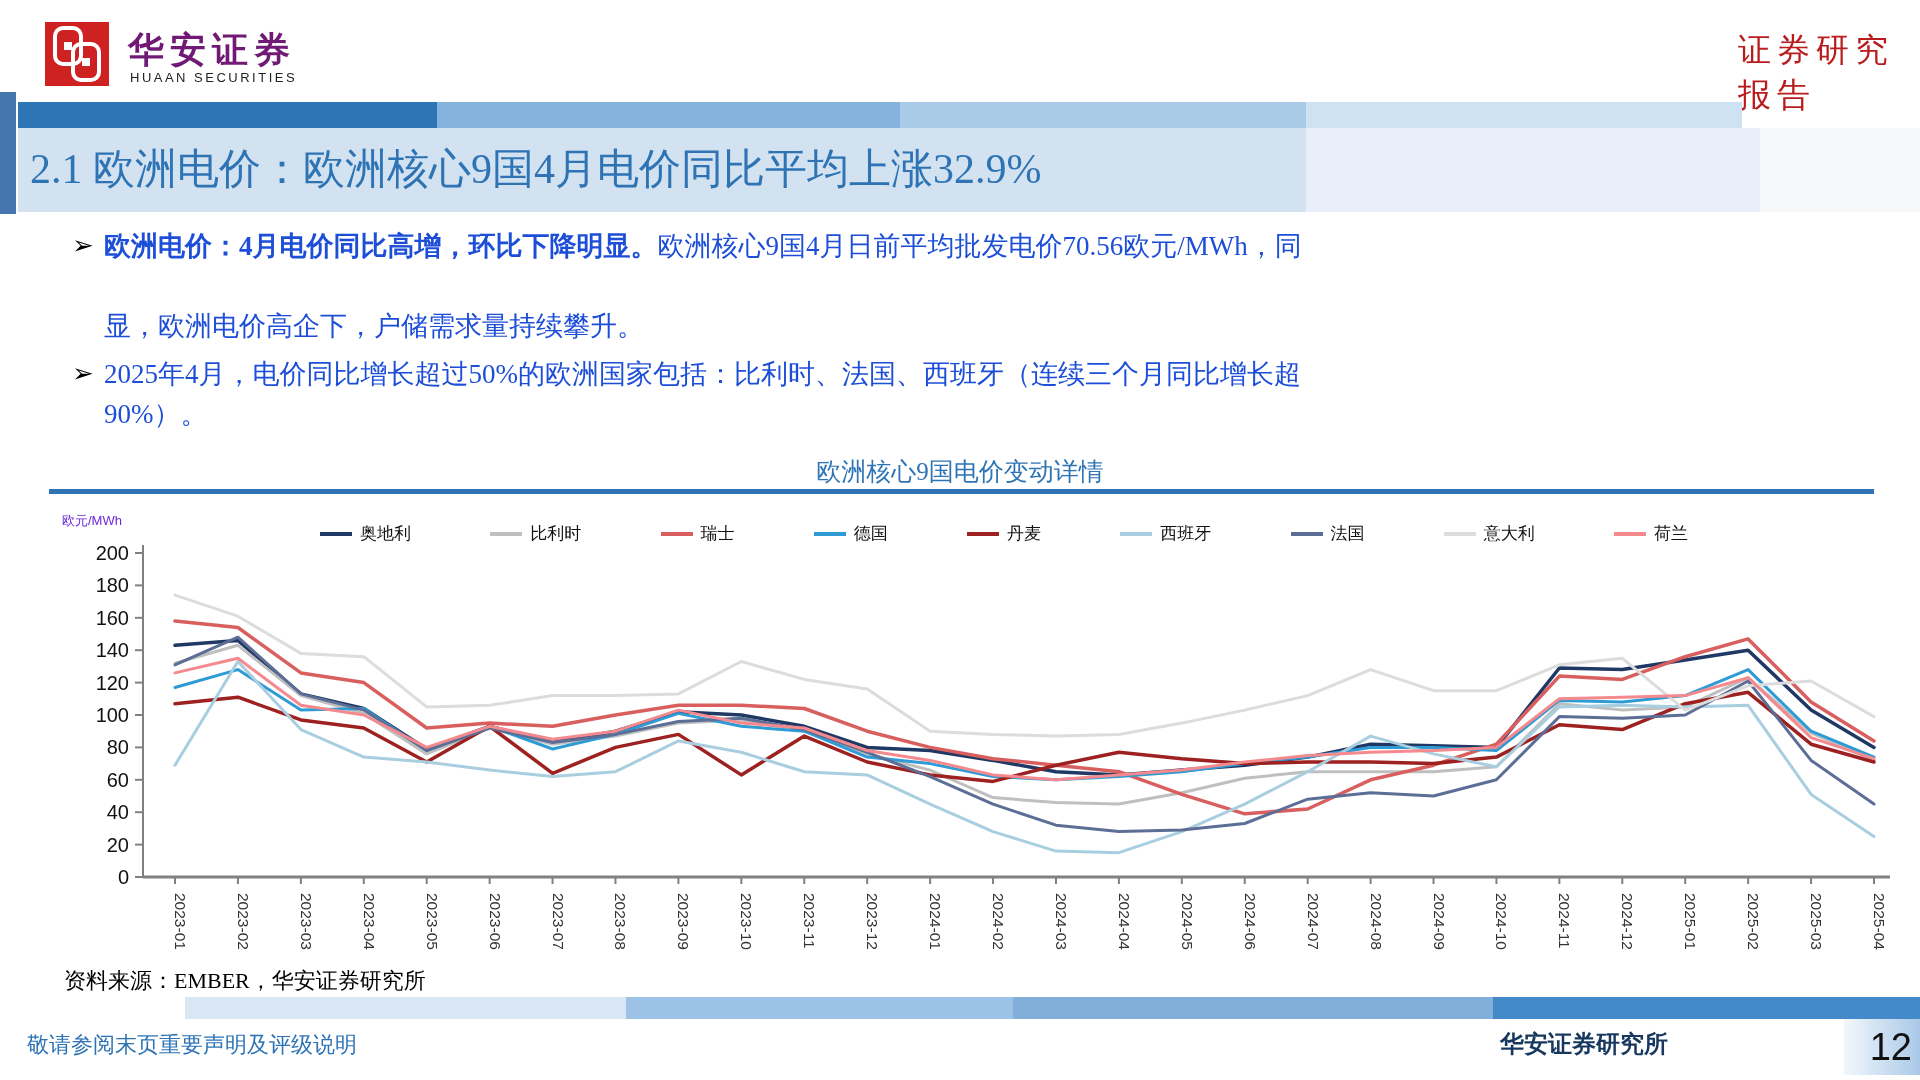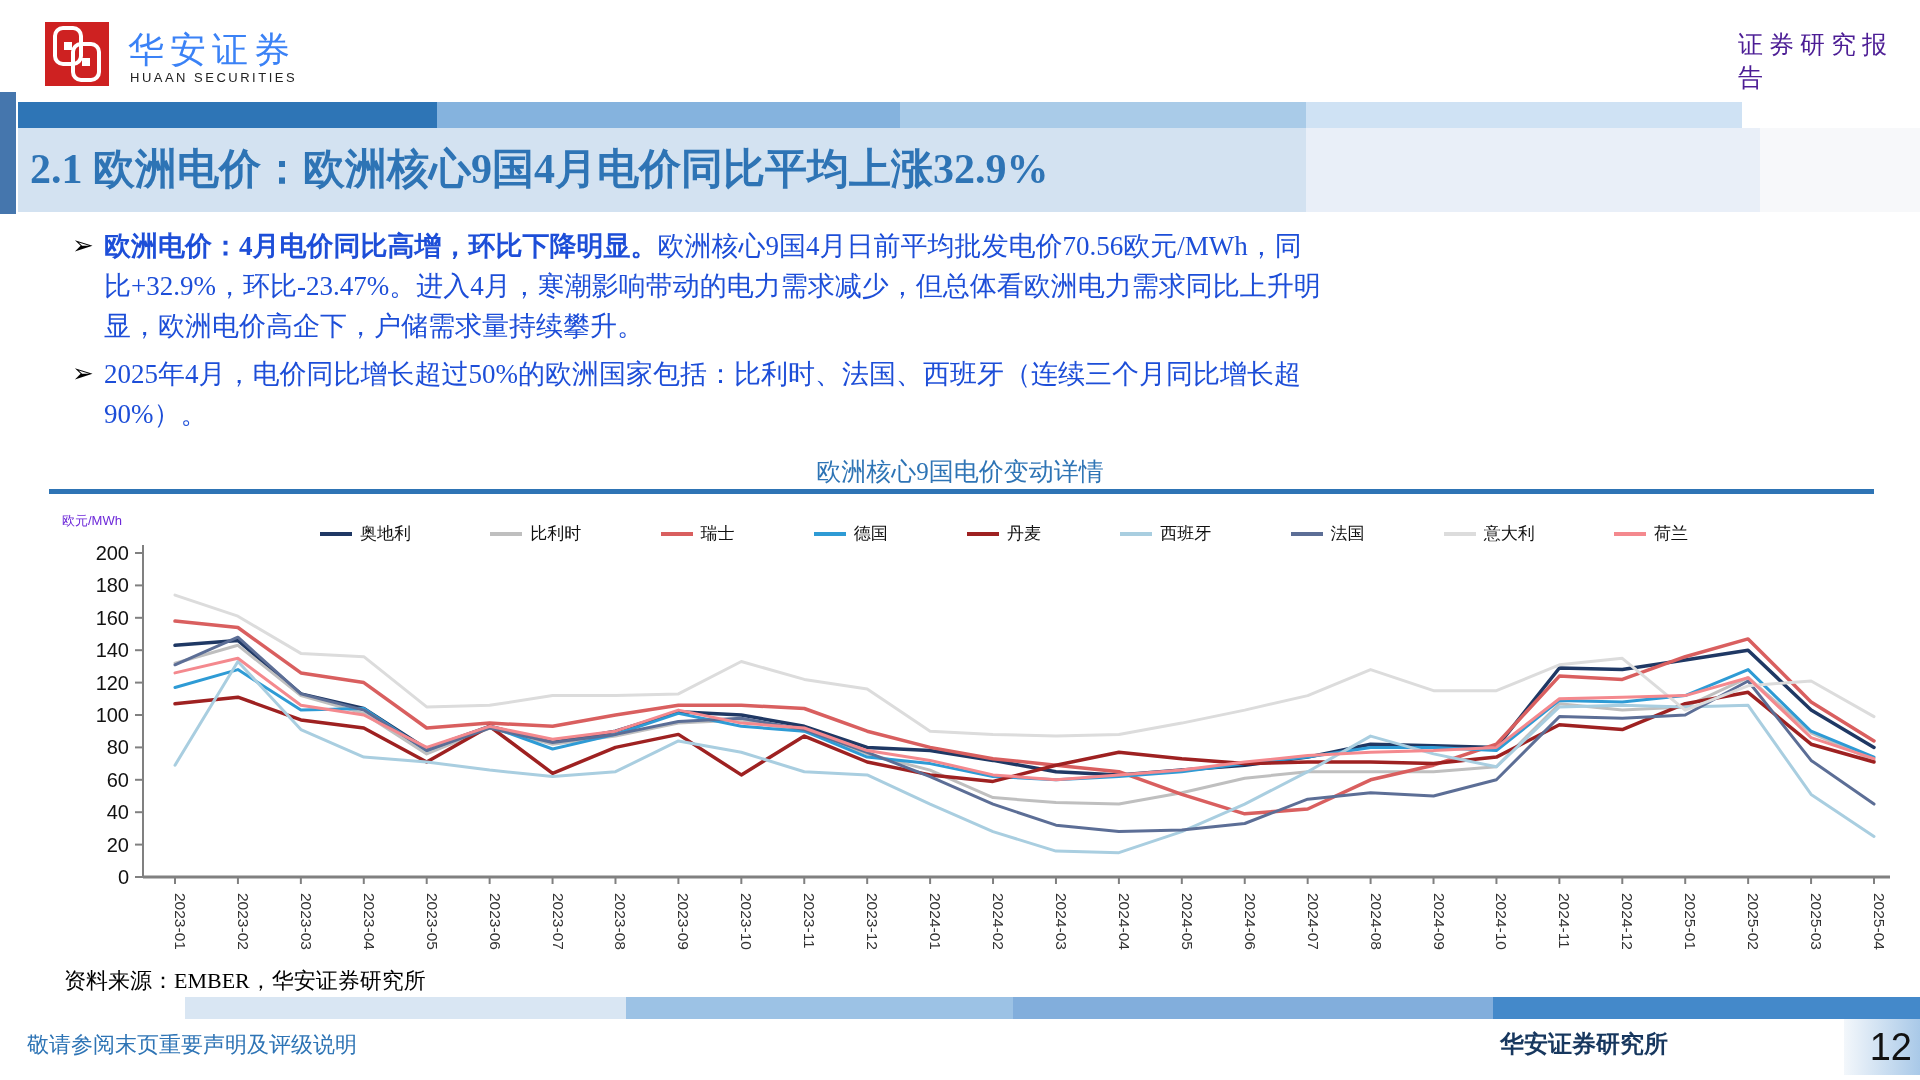--- a/index.html
+++ b/index.html
@@ -1,27 +1,27 @@
 <!DOCTYPE html>
 <html><head>
 <meta charset="utf-8">
 <style>
   html,body{margin:0;padding:0;background:#fff;}
   .slide{position:relative;width:1920px;height:1080px;background:#fff;overflow:hidden;
          font-family:"Liberation Serif",serif;}
   .abs{position:absolute;}
 
   
-  .brand-cn{font-size:36px;font-weight:normal;color:#3b82f6;letter-spacing:6px;}
+  .brand-cn{font-size:36px;font-weight:bold;color:#701a75;letter-spacing:6px;}
   .brand-en{font-size:13px;color:#222;letter-spacing:2.5px;font-family:"Liberation Sans",sans-serif;}
-  .report-type{font-size:25px;color:#4c1d95;letter-spacing:6px;}
+  .report-type{font-size:33px;color:#b91c1c;letter-spacing:6px;}
 
   .bar{position:absolute;}
   .title-text{position:absolute;left:30px;top:126px;width:1720px;height:86px;line-height:86px;
-              font-size:42px;font-weight:bold;color:#2E74B5;}
+              font-size:42px;font-weight:normal;color:#2E74B5;}
 
   
   .bullet-marker{font-size:26px;color:#000;font-family:"DejaVu Sans",sans-serif;}
   .bullet-line{font-size:27px;color:#1d4ed8;line-height:40px;white-space:nowrap;}
   .bold{font-weight:bold;}
 
   .chart-title{position:absolute;left:0;top:455px;width:1920px;text-align:center;
                font-size:25px;font-weight:normal;color:#2E74B5;}
   .rule{position:absolute;left:49px;top:489px;width:1825px;height:5px;background:#2E74B5;}
 
@@ -68,21 +68,20 @@
   <div class="bar" style="left:900px;top:102px;width:406px;height:26px;background:#A9CBE8;"></div>
   <div class="bar" style="left:1306px;top:102px;width:436px;height:26px;background:#CFE2F4;"></div>
   <div class="bar" style="left:18px;top:128px;width:1288px;height:84px;background:#D3E2F1;"></div>
   <div class="bar" style="left:1306px;top:128px;width:454px;height:84px;background:#E9EFF8;"></div>
   <div class="bar" style="left:1760px;top:128px;width:160px;height:84px;background:#F7F8FA;"></div>
 
   <div class="title-text">2.1 欧洲电价：欧洲核心9国4月电价同比平均上涨32.9%</div>
 
   <div class="abs bullet-marker" style="left:72px;top:230px;">➢</div>
   <div class="abs bullet-line" style="left:104px;top:226px;"><span class="bold">欧洲电价：4月电价同比高增，环比下降明显。</span><span>欧洲核心9国4月日前平均批发电价70.56欧元/MWh，同</span></div>
-  <div class="abs bullet-line" style="left:104px;top:266px;">比+32.9%，环比-23.47%。进入4月，寒潮影响带动的电力需求减少，但总体看欧洲电力需求同比上升明</div>
   <div class="abs bullet-line" style="left:104px;top:306px;">显，欧洲电价高企下，户储需求量持续攀升。</div>
 
   <div class="abs bullet-marker" style="left:72px;top:358px;">➢</div>
   <div class="abs bullet-line" style="left:104px;top:354px;">2025年4月，电价同比增长超过50%的欧洲国家包括：比利时、法国、西班牙（连续三个月同比增长超</div>
   <div class="abs bullet-line" style="left:104px;top:394px;">90%）。</div>
 
   <div class="chart-title">欧洲核心9国电价变动详情</div>
   <div class="rule"></div>
   <div class="ylabel">欧元/MWh</div>
   <div id="legend">

